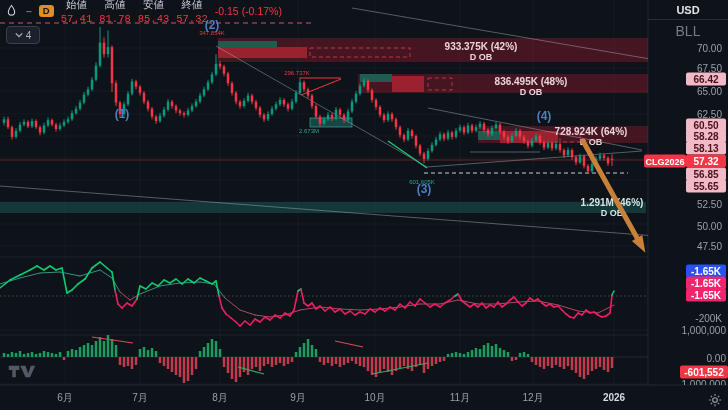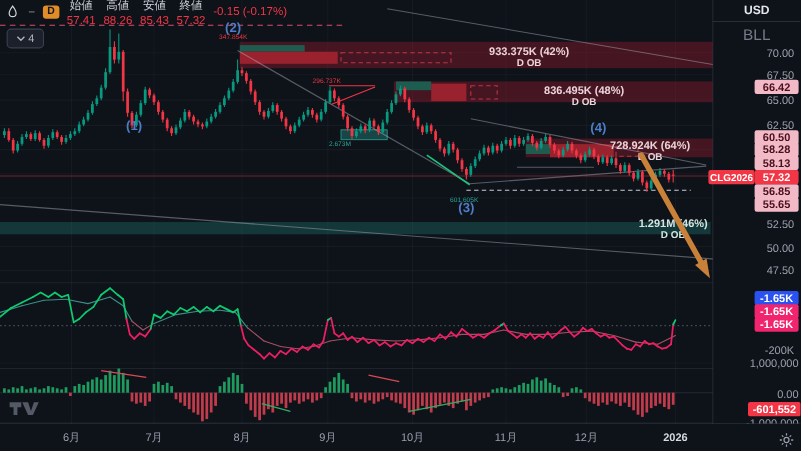--- a/index.html
+++ b/index.html
@@ -7,21 +7,21 @@
          font-family:"Liberation Sans", sans-serif;}
   #chart{position:absolute;left:0;top:0;}
   .hdr{position:absolute;left:6px;top:0;height:22px;display:flex;align-items:center;gap:7px;
        font-size:10.5px;color:#e3e5ea;white-space:nowrap;z-index:5;}
   .hdr .ttl{font-weight:500;letter-spacing:.1px;}
   .hdr .dash{color:#6b7280;font-weight:700;margin-left:2px;}
   .badge{background:#e08c28;color:#14171f;font-weight:700;font-size:9.5px;border-radius:3px;
          padding:1px 4px;line-height:1;}
   .f{display:flex;align-items:center;gap:1px;flex-direction:column;}
   .f .lab{color:#cdd0d8;}
-  .f .val{color:#f23645;}
+  .f .val{color:#f23645;font-family:Liberation Mono, monospace;}
   .chg{color:#f23645;}
   .unit{position:absolute;left:648px;top:0;width:80px;text-align:center;z-index:5;}
   .unit .cur{font-size:11px;font-weight:700;color:#e3e5ea;padding:4px 0 3px 0;
              border-bottom:1px solid rgba(160,170,190,.18);}
   .unit .sub{font-size:14px;color:#787b86;padding-top:3px;}
   .chip{position:absolute;left:6px;top:26px;width:32px;height:16px;background:#1b202b;
         border:1px solid #3a4050;border-radius:4px;display:flex;align-items:center;
         justify-content:center;gap:3px;color:#b2b5be;font-size:10px;z-index:5;cursor:pointer;}
   .tvlogo{position:absolute;left:7px;top:363px;z-index:4;opacity:.75;}
   .gear{position:absolute;left:708px;top:393px;z-index:6;cursor:pointer;}
@@ -788,21 +788,21 @@
       <path d="M7 1C7 1 3 6.2 3 9.3a4 4 0 0 0 8 0C11 6.2 7 1 7 1Z" fill="none" stroke="#cfd3dc" stroke-width="1.4"></path>
     </svg>
     <span class="dash">–</span>
     <span class="badge">D</span>
     <span class="f">
       <span class="lab">始値</span>
       <span class="val">57.41</span>
       </span>
     <span class="f">
       <span class="lab">高値</span>
-      <span class="val">88.26</span>
+      <span class="val">81.78</span>
       </span>
     <span class="f">
       <span class="lab">安値</span>
       <span class="val">85.43</span>
       </span>
     <span class="f">
       <span class="lab">終値</span>
       <span class="val">57.32</span>
       </span>
     <span class="chg">-0.15 (-0.17%)</span>

